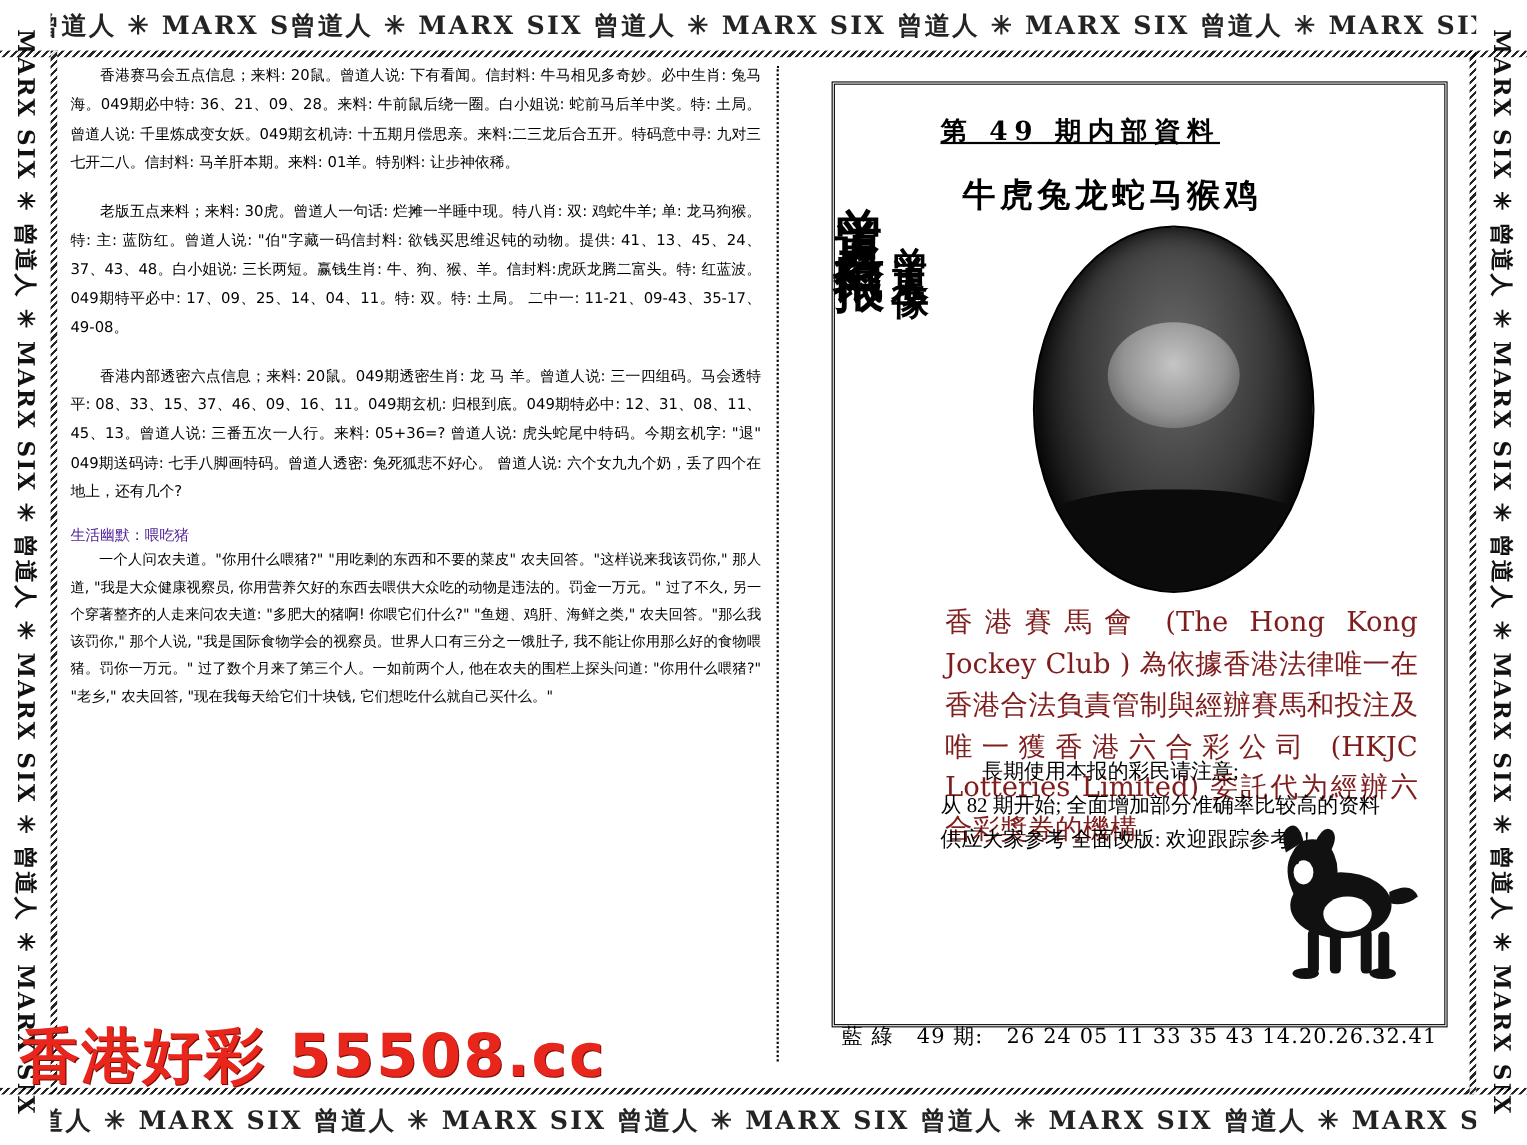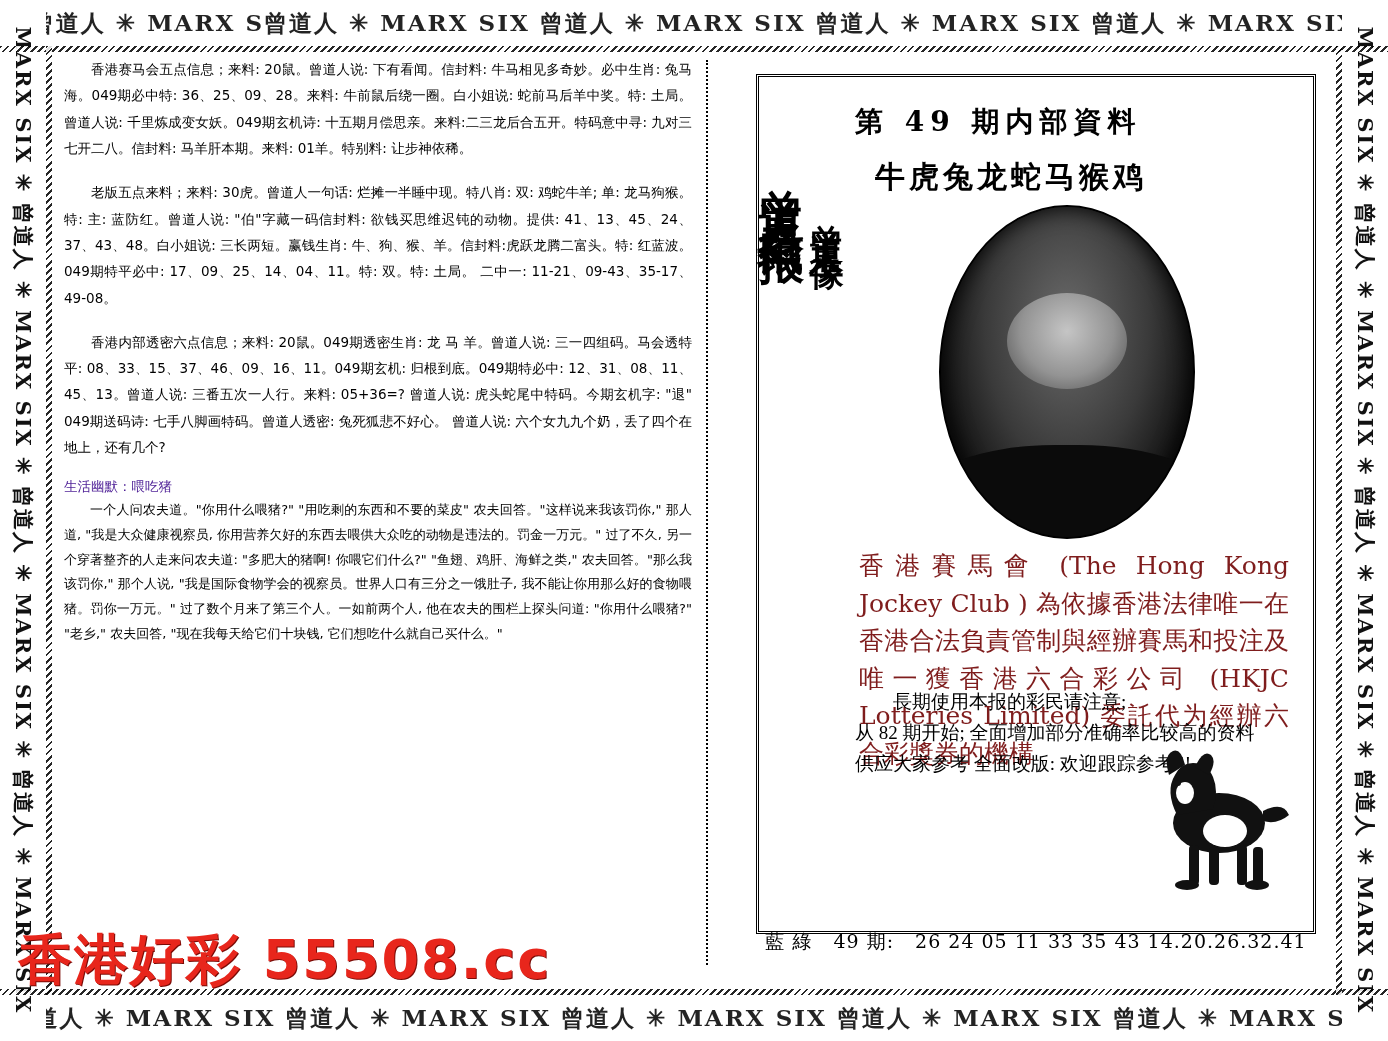--- a/index.html
+++ b/index.html
@@ -102,22 +102,23 @@
     font-family:"DejaVu Serif", serif;
     font-weight:bold;
     font-size:46px;
     letter-spacing:10px;
     line-height:1.05;
     color:#000;
   }
   .headline{
     position:absolute;left:96px;top:26px;
     font-family:"DejaVu Serif", serif;
-    font-weight:bold;font-size:28px;letter-spacing:6px;color:#000;
-    white-space:nowrap;
+    font-weight:bold;font-size:24px;letter-spacing:6px;color:#000;
+    white-space:nowrap;
+    text-decoration:underline;
   }
   .zodiac-row{
     position:absolute;left:116px;top:80px;
     font-family:"DejaVu Serif", serif;
     font-weight:bold;font-size:30px;letter-spacing:4px;color:#000;
     white-space:nowrap;
   }
   .portrait-wrap{
     position:absolute;left:180px;top:128px;
     width:252px;height:330px;
@@ -201,21 +202,21 @@
   </div>
 
   <div class="hatch hatch-top"></div>
   <div class="hatch hatch-bottom"></div>
   <div class="hatch hatch-left"></div>
   <div class="hatch hatch-right"></div>
 
   <div class="content">
 
     <div class="col-left">
-      <p class="para">香港赛马会五点信息；来料: 20鼠。曾道人说: 下有看闻。信封料: 牛马相见多奇妙。必中生肖: 兔马海。049期必中特: 36、25、09、28。来料: 牛前鼠后绕一圈。白小姐说: 蛇前马后羊中奖。特: 土局。曾道人说: 千里炼成变女妖。049期玄机诗: 十五期月偿思亲。来料:二三龙后合五开。特码意中寻: 九对三七开二八。信封料: 马羊肝本期。来料: 01羊。特别料: 让步神依稀。</p>
+      <p class="para">香港赛马会五点信息；来料: 20鼠。曾道人说: 下有看闻。信封料: 牛马相见多奇妙。必中生肖: 兔马海。049期必中特: 36、21、09、28。来料: 牛前鼠后绕一圈。白小姐说: 蛇前马后羊中奖。特: 土局。曾道人说: 千里炼成变女妖。049期玄机诗: 十五期月偿思亲。来料:二三龙后合五开。特码意中寻: 九对三七开二八。信封料: 马羊肝本期。来料: 01羊。特别料: 让步神依稀。</p>
       <p class="para">老版五点来料；来料: 30虎。曾道人一句话: 烂摊一半睡中现。特八肖: 双: 鸡蛇牛羊; 单: 龙马狗猴。特: 主: 蓝防红。曾道人说: "伯"字藏一码信封料: 欲钱买思维迟钝的动物。提供: 41、13、45、24、37、43、48。白小姐说: 三长两短。赢钱生肖: 牛、狗、猴、羊。信封料:虎跃龙腾二富头。特: 红蓝波。049期特平必中: 17、09、25、14、04、11。特: 双。特: 土局。 二中一: 11-21、09-43、35-17、49-08。</p>
       <p class="para">香港内部透密六点信息；来料: 20鼠。049期透密生肖: 龙 马 羊。曾道人说: 三一四组码。马会透特平: 08、33、15、37、46、09、16、11。049期玄机: 归根到底。049期特必中: 12、31、08、11、45、13。曾道人说: 三番五次一人行。来料: 05+36=? 曾道人说: 虎头蛇尾中特码。今期玄机字: "退" 049期送码诗: 七手八脚画特码。曾道人透密: 兔死狐悲不好心。 曾道人说: 六个女九九个奶，丢了四个在地上，还有几个?</p>
       <div class="joke-title">生活幽默：喂吃猪</div>
       <p class="para small">一个人问农夫道。"你用什么喂猪?" "用吃剩的东西和不要的菜皮" 农夫回答。"这样说来我该罚你," 那人道, "我是大众健康视察员, 你用营养欠好的东西去喂供大众吃的动物是违法的。罚金一万元。" 过了不久, 另一个穿著整齐的人走来问农夫道: "多肥大的猪啊! 你喂它们什么?" "鱼翅、鸡肝、海鲜之类," 农夫回答。"那么我该罚你," 那个人说, "我是国际食物学会的视察员。世界人口有三分之一饿肚子, 我不能让你用那么好的食物喂猪。罚你一万元。" 过了数个月来了第三个人。一如前两个人, 他在农夫的围栏上探头问道: "你用什么喂猪?" "老乡," 农夫回答, "现在我每天给它们十块钱, 它们想吃什么就自己买什么。"</p>
     </div>
 
     <div class="divider"></div>
 
     <div class="col-right">
 

